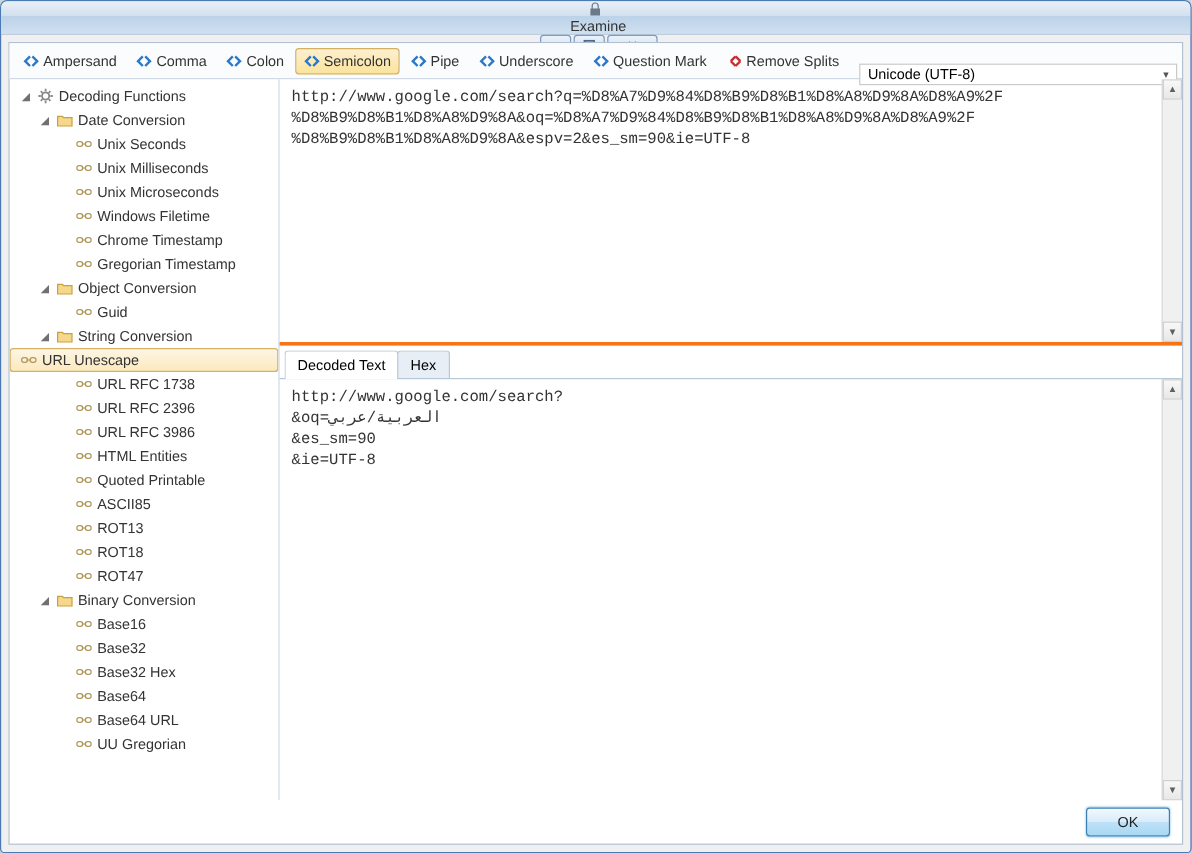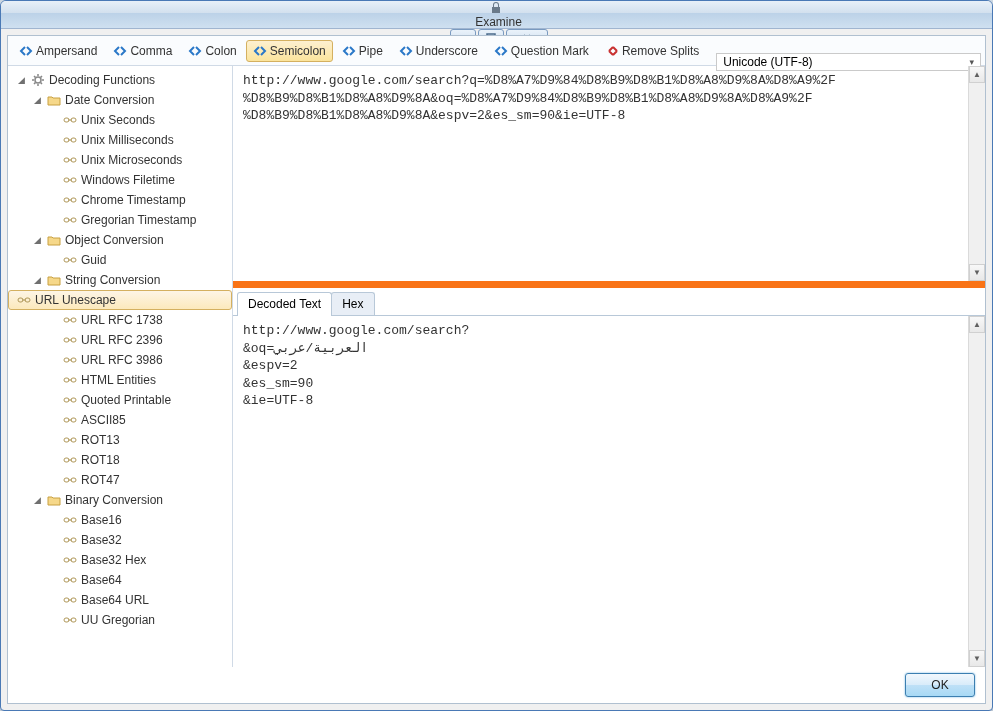--- a/index.html
+++ b/index.html
@@ -25,21 +25,21 @@
 .sidebar { width: 225px; border-right: 1px solid #d0dae6; overflow-y: auto; padding: 4px 0; }
 .tree-item { display: flex; align-items: center; padding: 2px 4px 2px 8px; cursor: pointer; font-size: 12px; color: #333; height: 20px; gap: 3px; }
 .tree-item.selected { background: linear-gradient(to bottom, #fdf5e6, #fce9bc); border: 1px solid #d4b060; border-radius: 3px; padding: 1px 3px 1px 7px; }
 .tree-expand { width: 11px; height: 11px; display: inline-flex; align-items: center; justify-content: center; color: #707070; font-size: 9px; cursor: pointer; }
 .tree-icon { width: 16px; height: 16px; display: inline-flex; align-items: center; justify-content: center; }
 .indent-0 { padding-left: 8px; }
 .indent-1 { padding-left: 24px; }
 .indent-2 { padding-left: 54px; }
 
 .right-panel { flex: 1; display: flex; flex-direction: column; }
-.input-area { flex: 0 0 222px; border-bottom: 7px solid #f97316; position: relative; }
+.input-area { flex: 0 0 222px; border-bottom: 3px solid #f97316; position: relative; }
 .input-text { padding: 6px 10px; font-family: "Courier New", monospace; font-size: 13px; color: #333; word-break: break-all; line-height: 1.35; overflow-y: auto; height: 100%; }
 .scrollbar-v { position: absolute; right: 0; top: 0; bottom: 0; width: 17px; background: #f0f0f0; border-left: 1px solid #dadada; }
 .sb-arrow { height: 17px; display: flex; align-items: center; justify-content: center; color: #606060; font-size: 8px; background: linear-gradient(to bottom, #f8f8f8, #e8e8e8); border: 1px solid #d0d0d0; }
 
 .tabs-row { display: flex; padding: 4px 4px 0 4px; gap: 0; border-bottom: 1px solid #b8c8d8; height: 28px; align-items: flex-end; }
 .tab { padding: 4px 10px; border: 1px solid #b8c8d8; border-bottom: none; background: #e8eef6; cursor: pointer; font-size: 12px; border-radius: 3px 3px 0 0; margin-right: -1px; position: relative; }
 .tab.active { background: #fff; z-index: 2; padding-bottom: 5px; margin-bottom: -1px; }
 
 .output-area { flex: 1; position: relative; }
 .output-text { padding: 6px 10px; font-family: "Courier New", monospace; font-size: 13px; color: #333; line-height: 1.35; }
@@ -455,21 +455,20 @@
 
         <div class="tabs-row">
           <div class="tab active"><span>Decoded Text</span></div>
           <div class="tab"><span>Hex</span></div>
         </div>
 
         <div class="output-area">
           <div class="output-text">
             <div>http://www.google.com/search?</div>
             <div dir="auto" style="text-align:left">&amp;oq=العربية/عربي</div>
-            <div>&amp;espv=2</div>
             <div>&amp;es_sm=90</div>
             <div>&amp;ie=UTF-8</div>
           </div>
           <div class="scrollbar-v">
             <div class="sb-arrow">▲</div>
             <div class="sb-arrow" style="position:absolute;bottom:0;left:0;right:0">▼</div>
           </div>
         </div>
       </div>
     </div>

